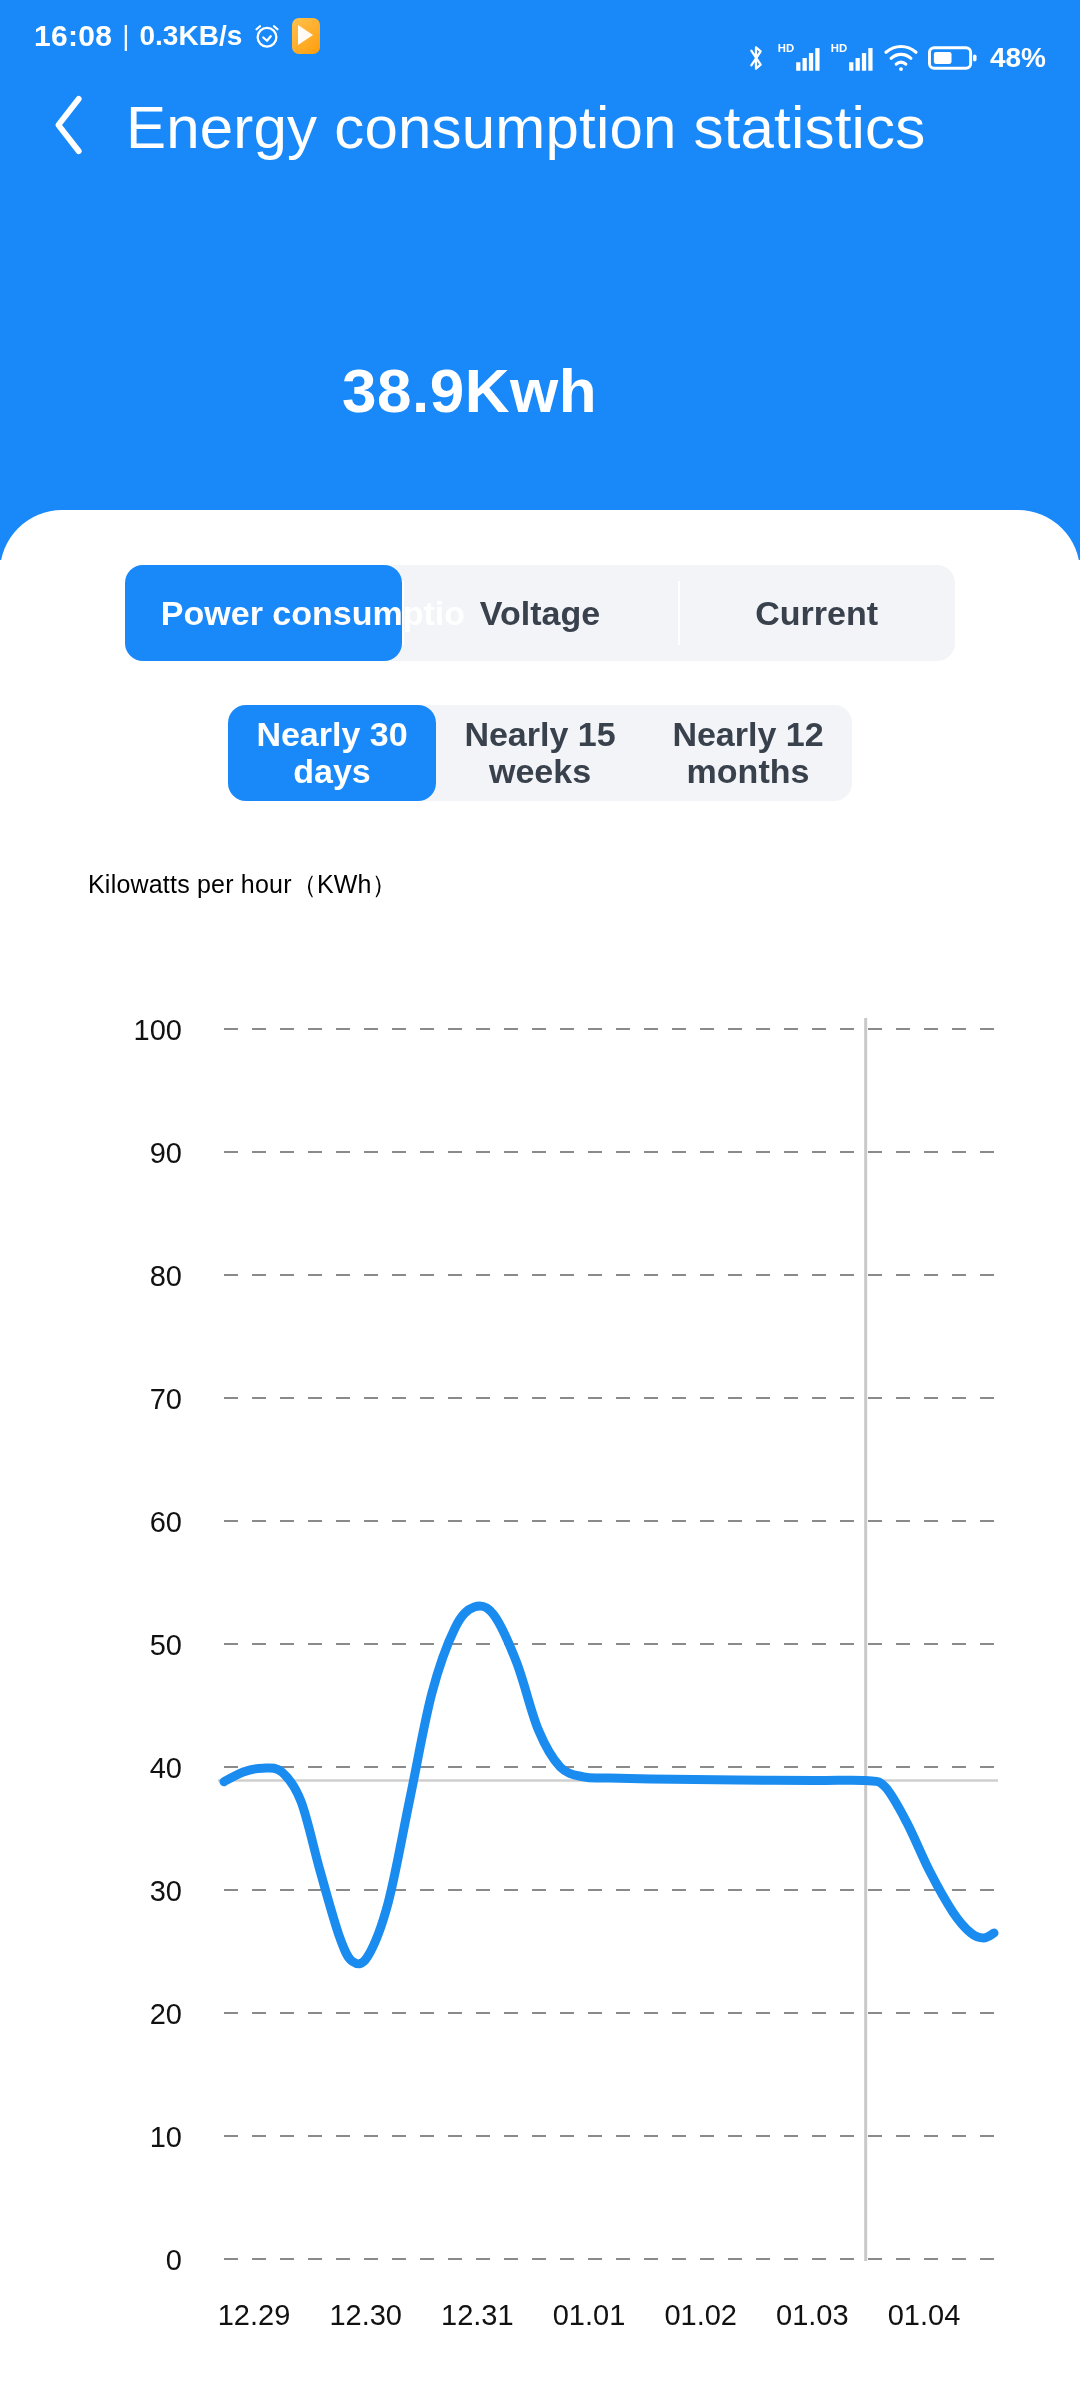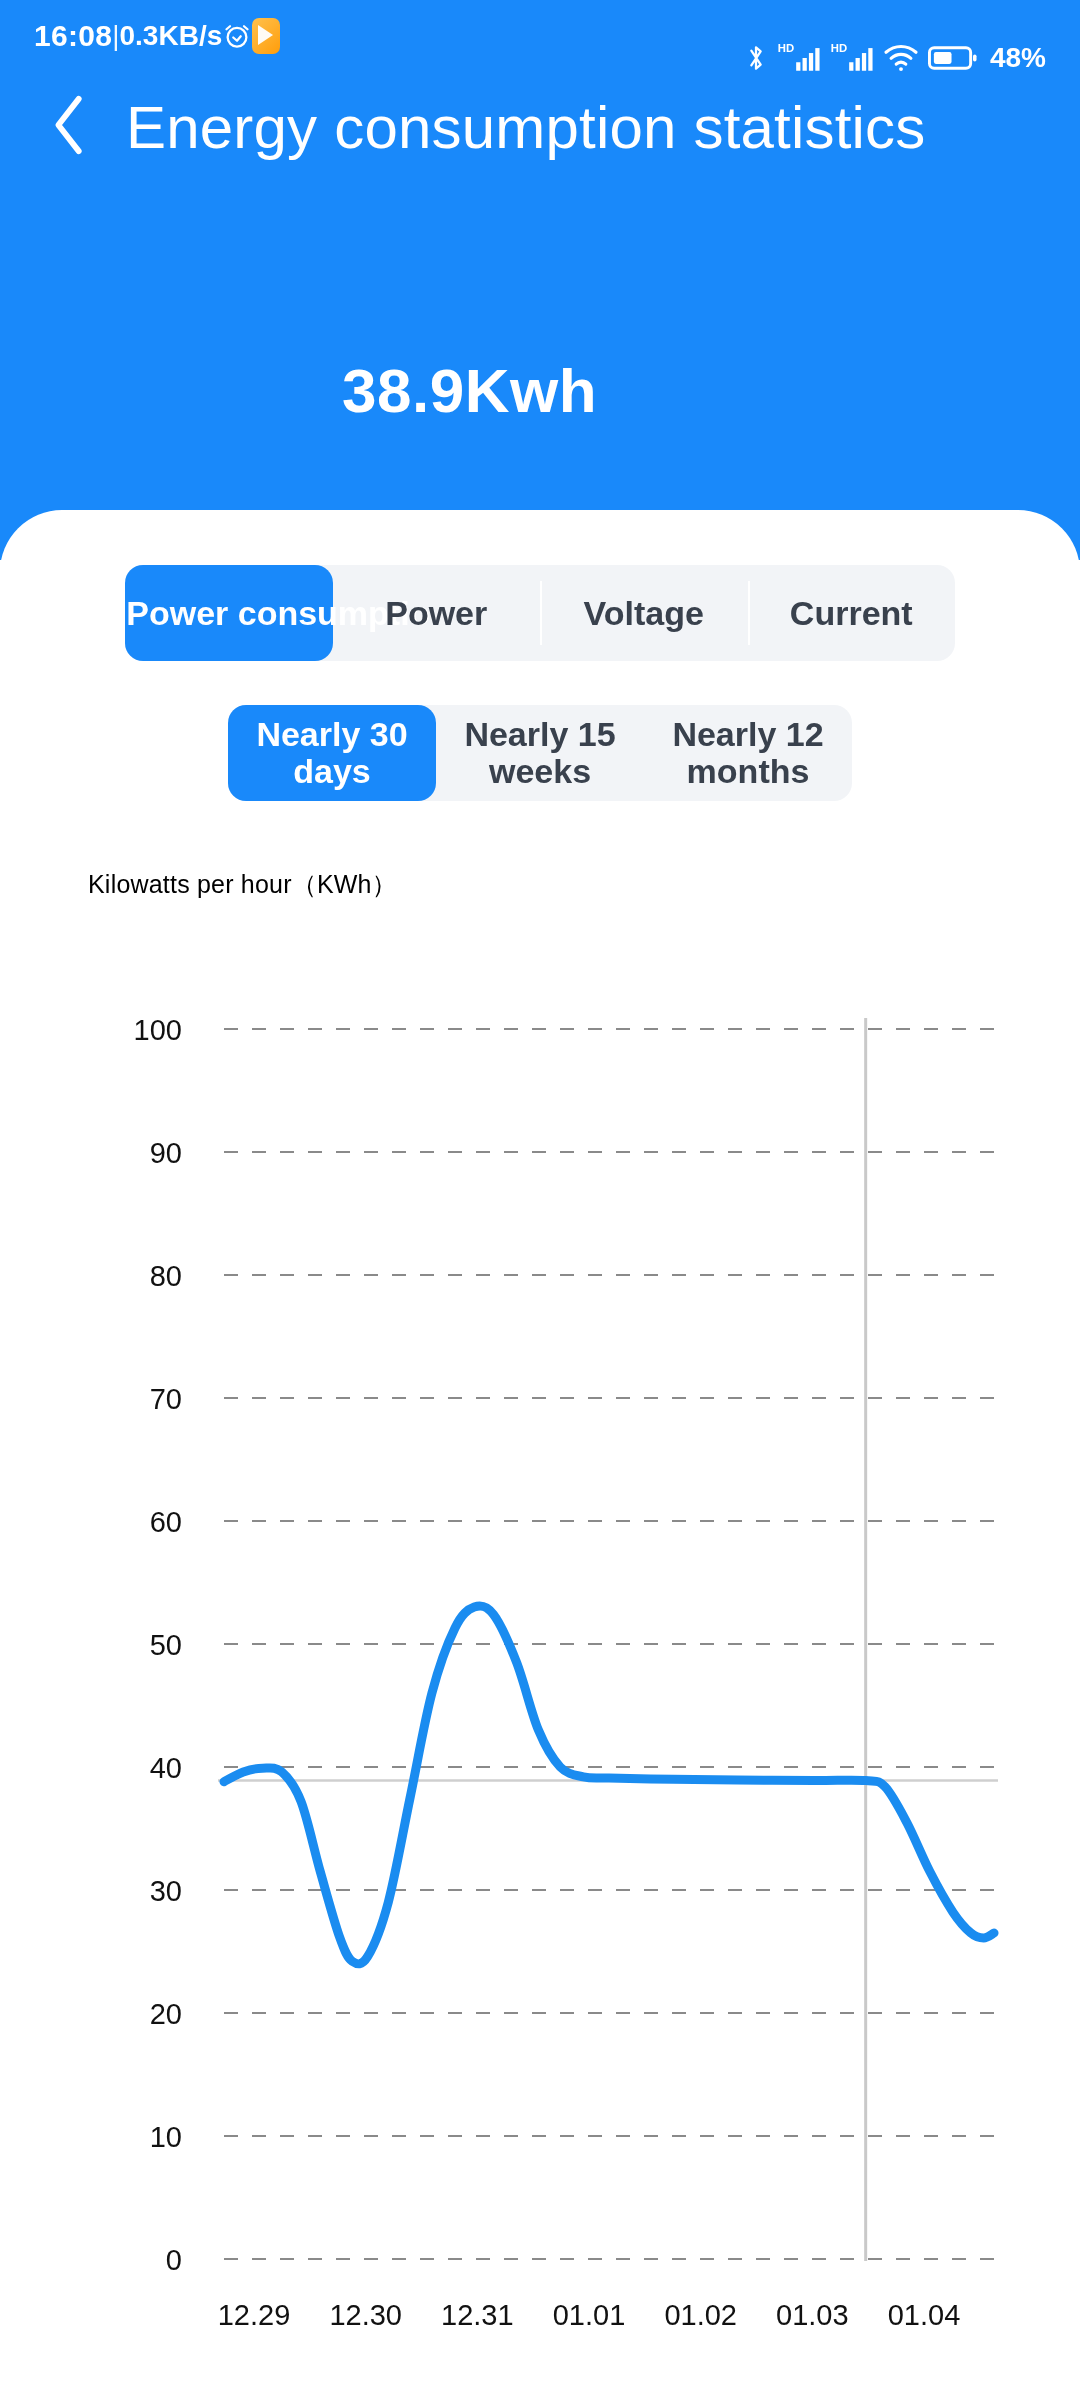--- a/index.html
+++ b/index.html
@@ -14,21 +14,21 @@
   .hero{
     position:absolute;left:0;top:0;width:1080px;height:560px;
     background:#1989fa;
   }
   
   .statusbar{
     position:absolute;left:0;top:0;width:1080px;height:72px;
     display:flex;align-items:center;justify-content:space-between;
     padding:0 34px;box-sizing:border-box;color:#ffffff;
   }
-  .sb-left{display:flex;align-items:center;}
+  .sb-left{display:flex;align-items:center;gap:10px;}
   .sb-time{font-size:30px;font-weight:700;letter-spacing:.3px;}
   .sb-sep{font-size:28px;font-weight:400;opacity:.95;}
   .sb-net{font-size:28px;font-weight:700;}
   .sb-right{display:flex;align-items:center;gap:9px;margin-top:44px;}
   .sb-batt-pct{font-size:28px;font-weight:700;margin-left:3px;}
   .ico{display:inline-flex;align-items:center;justify-content:center;}
   .appicon{
     width:28px;height:36px;border-radius:7px;
     background:linear-gradient(135deg,#ffc14d 0%,#ffb02e 48%,#ff9d0a 100%);
     display:inline-block;position:relative;
@@ -189,23 +189,20 @@
   <div class="nav-title">Energy consumption statistics</div>
 </div>
 
 <div class="big-value">38.9Kwh</div>
 
 <div class="card"></div>
 
 <div class="metric-tabs">
   <div class="mtab active">
     <span class="lbl">Power consumptio</span>
-  </div>
-  <div class="mtab">
-    <span class="lbl">Power</span>
   </div>
   <div class="mtab sep">
     <span class="lbl">Voltage</span>
   </div>
   <div class="mtab sep">
     <span class="lbl">Current</span>
   </div>
 </div>
 
 <div class="range-tabs">

